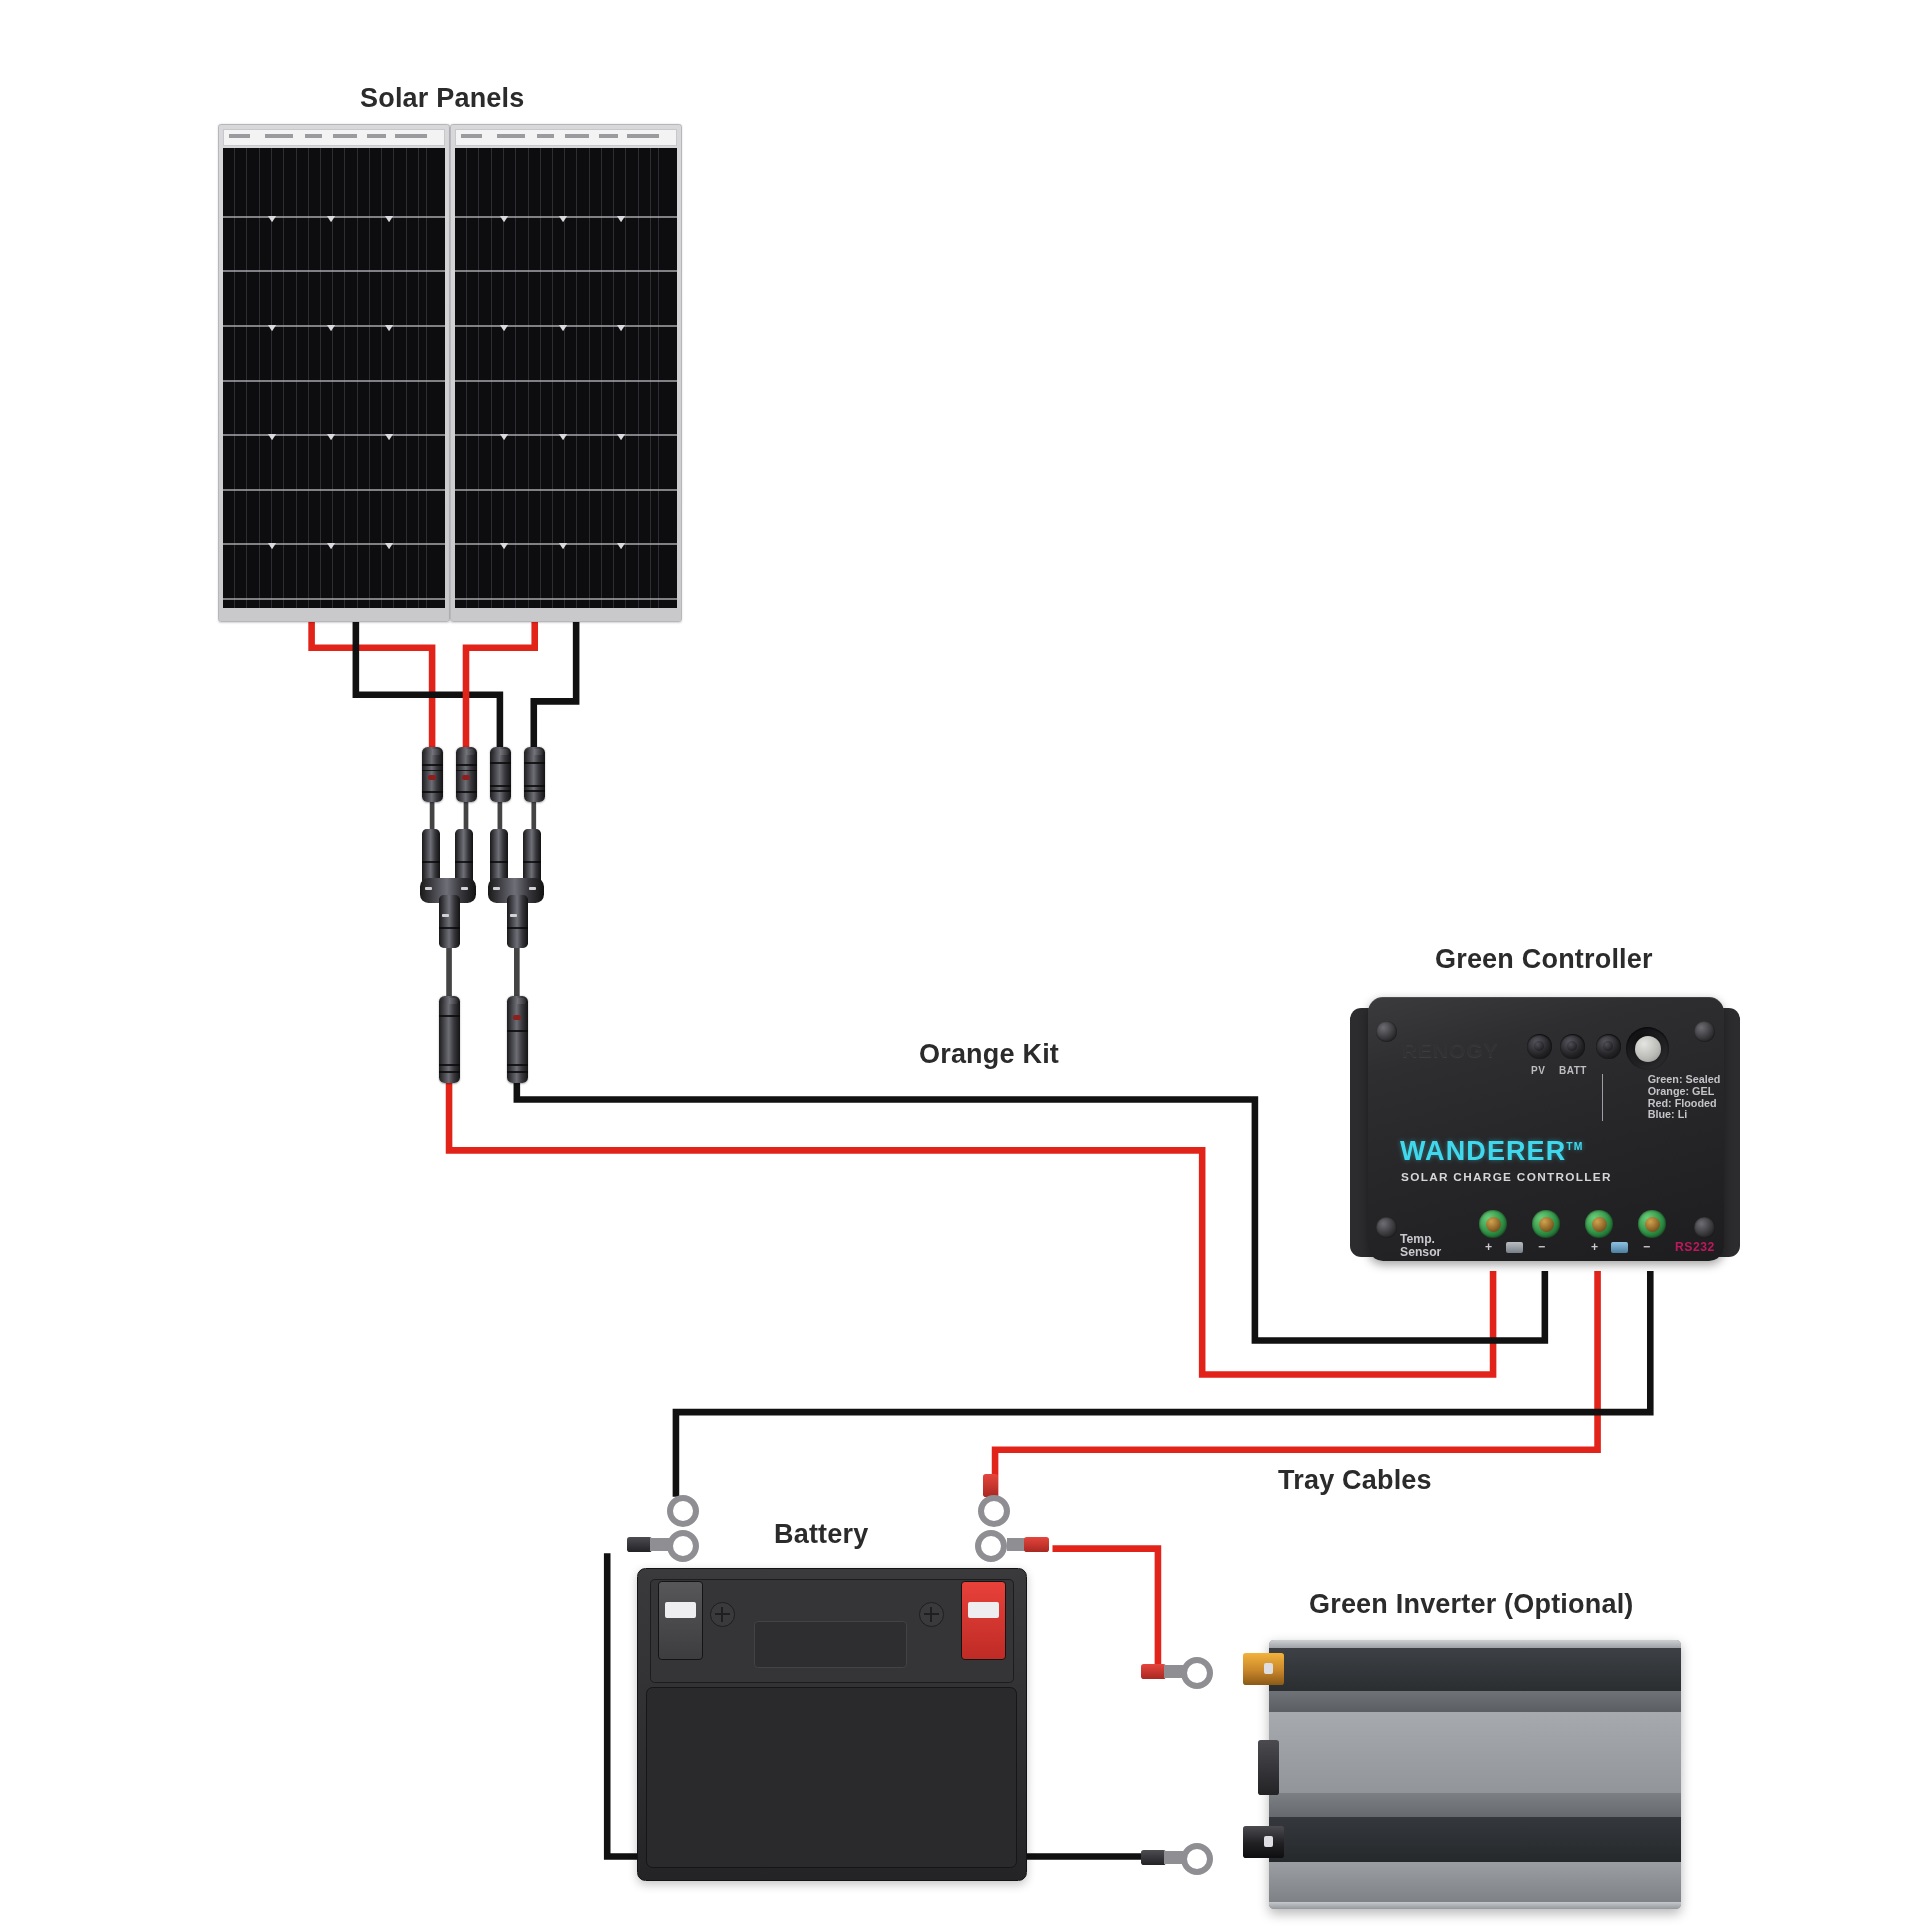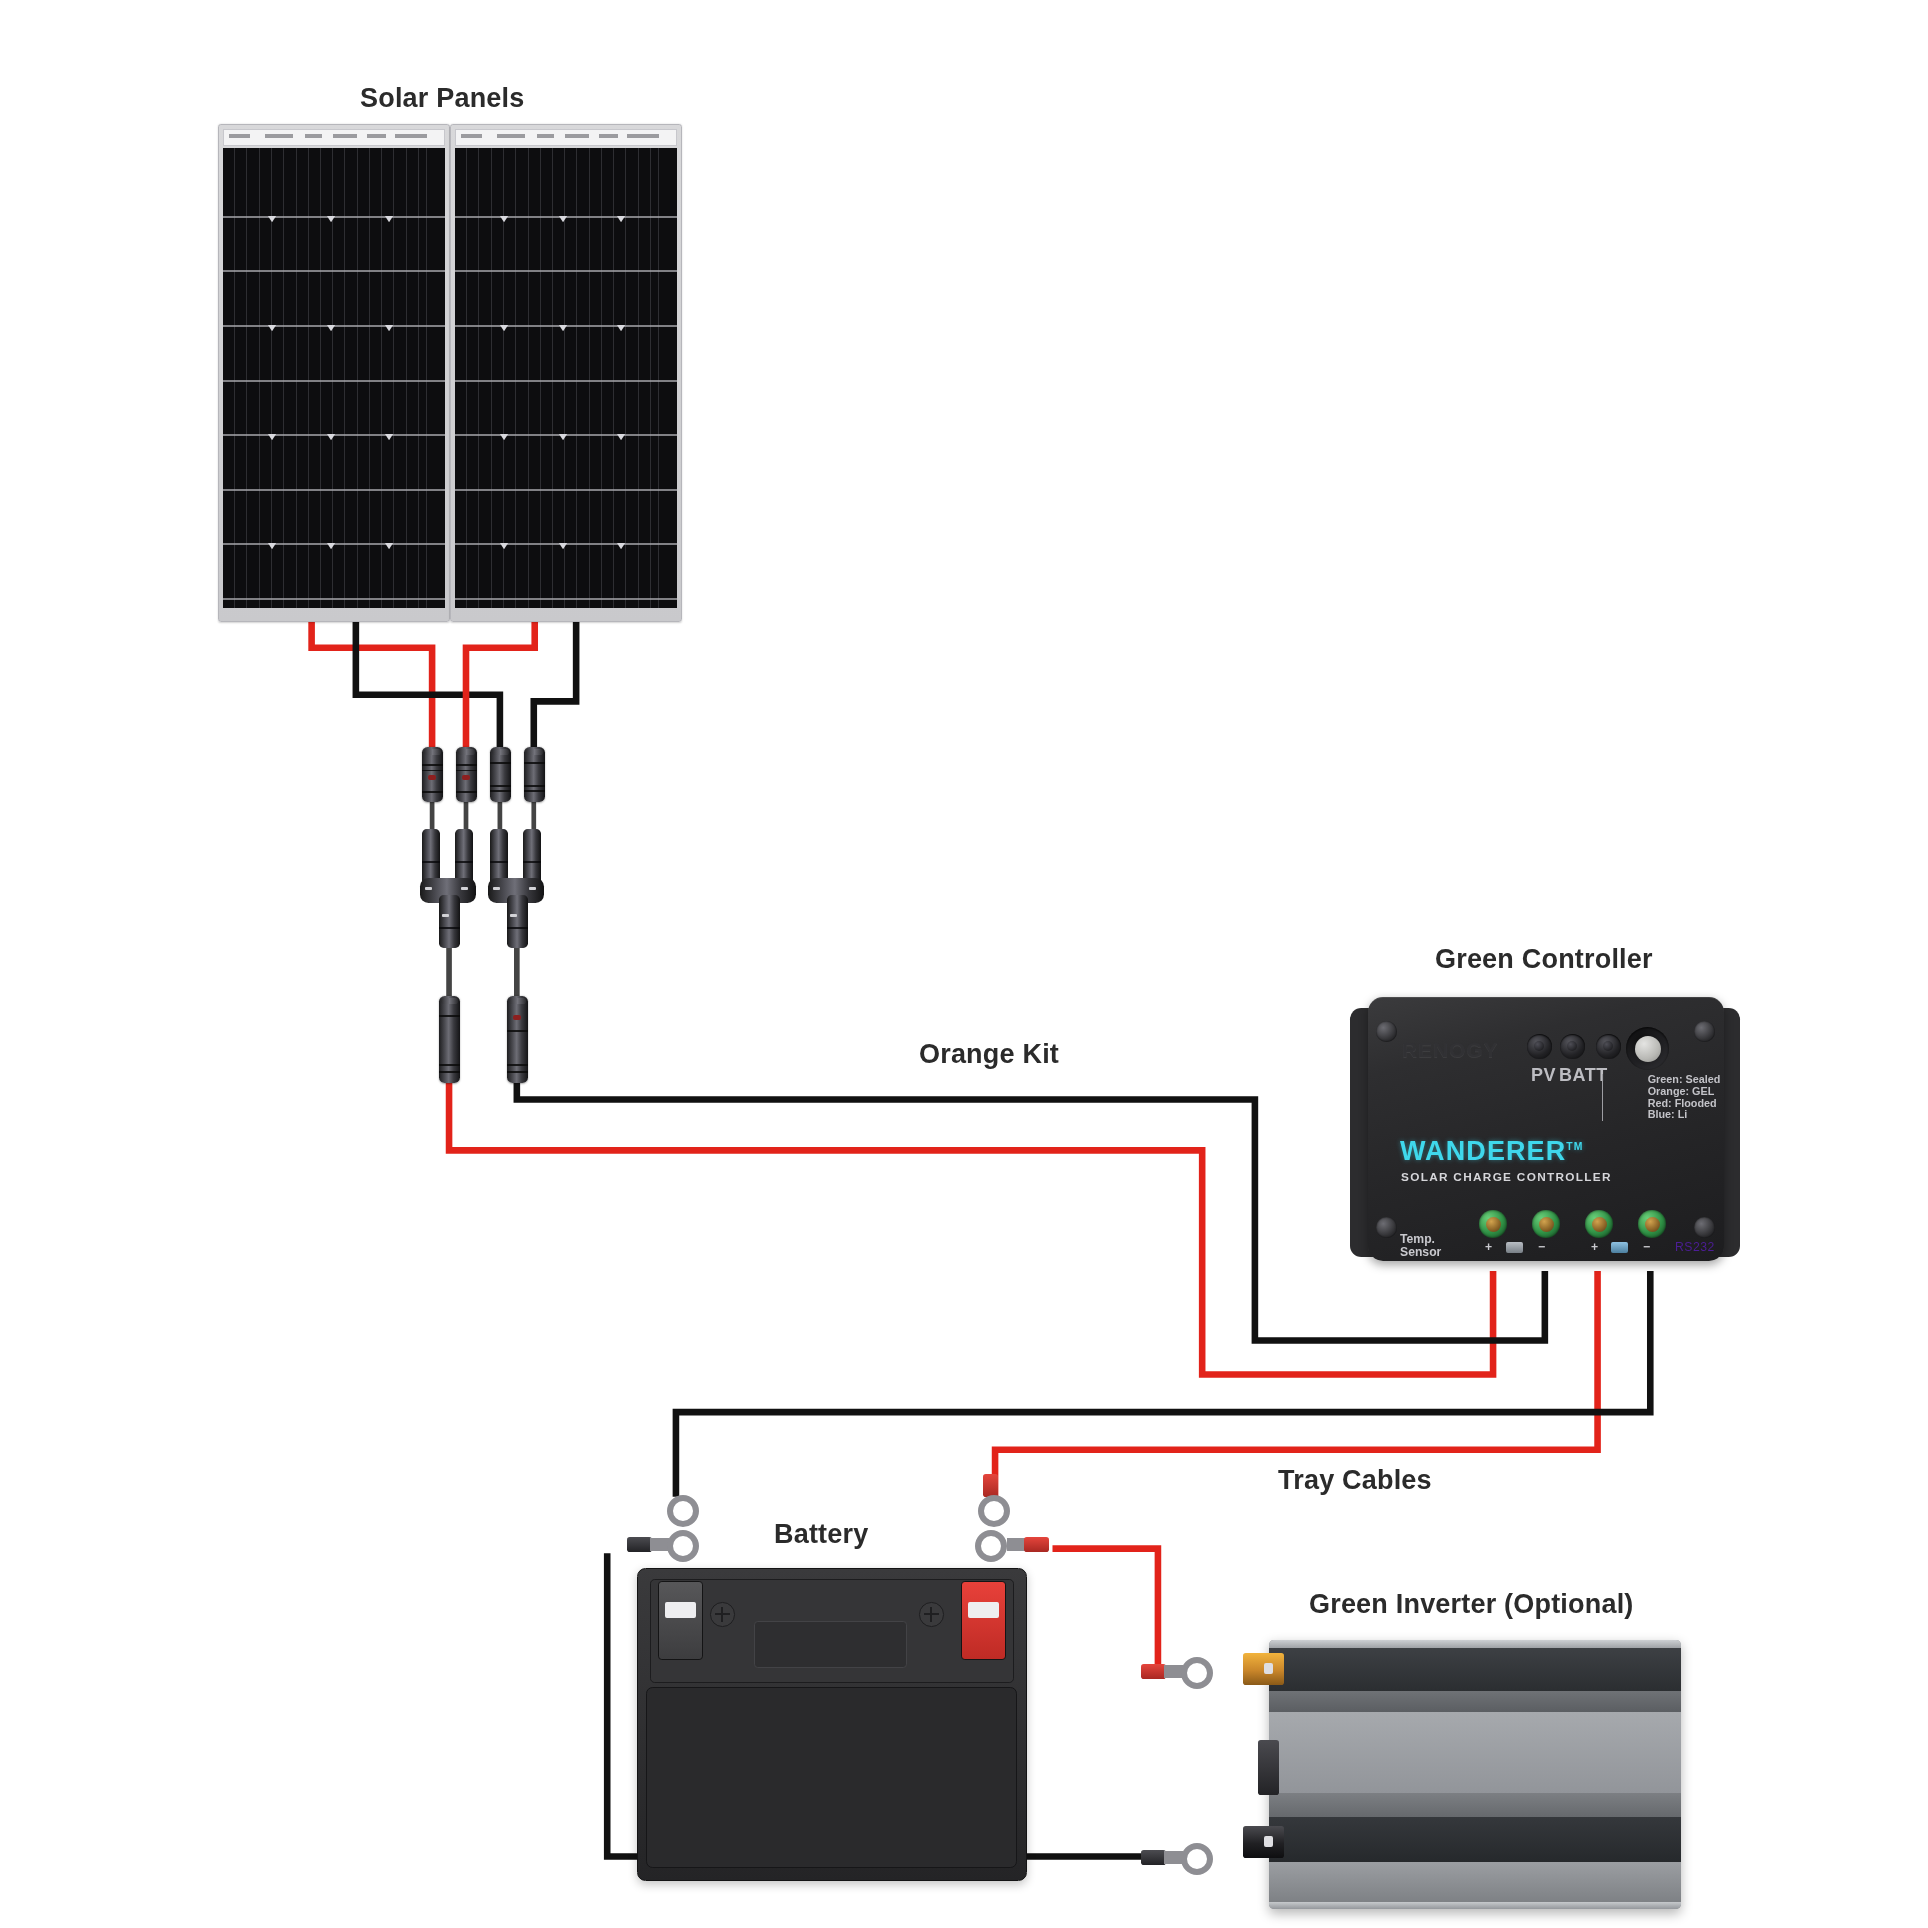--- a/index.html
+++ b/index.html
@@ -47,21 +47,21 @@
      background:linear-gradient(165deg,#3b3b3d 0%,#2e2e30 22%,#262628 55%,#1d1d1f 100%);
      box-shadow:inset 0 0.9px 0 rgba(255,255,255,.10),0 3.8px 9.4px rgba(0,0,0,.35);}
   .cc-screw{position:absolute;width:21px;height:21px;border-radius:50%;
      background:radial-gradient(circle at 35% 32%,#6d6d73,#313134 62%,#161618);
      box-shadow:inset 0 0 1.9px rgba(0,0,0,.8);}
   .cc-led{position:absolute;width:24.5px;height:24.5px;border-radius:50%;
      background:radial-gradient(circle at 38% 32%,#55555c,#222225 58%,#0c0c0d);
      box-shadow:inset 0 0.9px 1.9px rgba(0,0,0,.9);}
   .cc-led b{position:absolute;left:6.6px;top:6.6px;width:10.4px;height:10.4px;border-radius:50%;
      background:radial-gradient(circle at 35% 32%,#4e4e56,#111113);display:block;}
-  .cc-ledlabel{position:absolute;font-size:18px;font-weight:700;color:#bdbdc2;letter-spacing:0.5px;}
+  .cc-ledlabel{position:absolute;font-size:10px;font-weight:700;color:#bdbdc2;letter-spacing:0.5px;}
   .cc-btn{position:absolute;width:43px;height:43px;border-radius:50%;
      background:radial-gradient(circle at 34% 30%,#0f0f10,#202023 55%,#38383c);
      display:flex;align-items:center;justify-content:center;
      box-shadow:inset 0 0.9px 2.8px rgba(0,0,0,.9);}
   .cc-btn i{width:26px;height:26px;border-radius:50%;
      background:radial-gradient(circle at 35% 30%,#e4e4e2,#b9b9b5 60%,#8e8e8a);display:block;}
   .cc-legend{position:absolute;border-left:1.9px solid #9d9da2;padding-left:4.7px;}
   .cc-legend div{font-size:10.8px;line-height:11.8px;font-weight:700;color:#c3c3c8;white-space:nowrap;margin-left:40px;}
   .cc-brand{position:absolute;font-size:27px;font-weight:800;color:#3fd8ec;
      letter-spacing:1.1px;text-shadow:0 0 5.6px rgba(63,216,236,.45);}
@@ -73,21 +73,21 @@
      background:radial-gradient(circle at 34% 30%,#6bd07a,#2e8f44 55%,#14421f);
      display:flex;align-items:center;justify-content:center;
      box-shadow:inset 0 0 2.8px rgba(0,0,0,.7);}
   .cc-term i{width:15px;height:15px;border-radius:50%;
      background:radial-gradient(circle at 35% 30%,#d2a34e,#8a6326 60%,#50391a);display:block;}
   .cc-tlabel{position:absolute;font-size:12.2px;font-weight:700;color:#c9c9ce;}
   .cc-icon{position:absolute;width:17px;height:11.3px;border-radius:1.9px;
      background:linear-gradient(180deg,#9aa7b4,#5d6b78);}
   .cc-icon.pv{background:linear-gradient(180deg,#b9bec4,#787f86);}
   .cc-icon.bat{background:linear-gradient(180deg,#8fc2e2,#4c7f9f);}
-  .cc-rs{position:absolute;font-size:12.2px;font-weight:400;color:#4c1d95;letter-spacing:0.5px;}
+  .cc-rs{position:absolute;font-size:12.2px;font-weight:700;color:#be185d;letter-spacing:0.5px;}
 
   
   .bat-body{position:absolute;border-radius:8.5px;
      background:linear-gradient(180deg,#3a3a3c 0%,#313133 45%,#242426 100%);
      border:1.9px solid #131314;box-shadow:0 3.8px 9.4px rgba(0,0,0,.22);}
   .bat-top{position:absolute;border-radius:4.7px;background:#353537;border:0.9px solid #1c1c1e;}
   .bat-plate{position:absolute;border-radius:3.8px;border:0.9px solid #434346;background:#2e2e30;}
   .bat-lower{position:absolute;border-radius:6.6px;background:#2a2a2c;border:0.9px solid #161618;}
   .bat-term{position:absolute;border-radius:3.8px;border:0.9px solid #141415;}
   .bat-term.neg{background:linear-gradient(180deg,#575759,#3d3d3f);}

